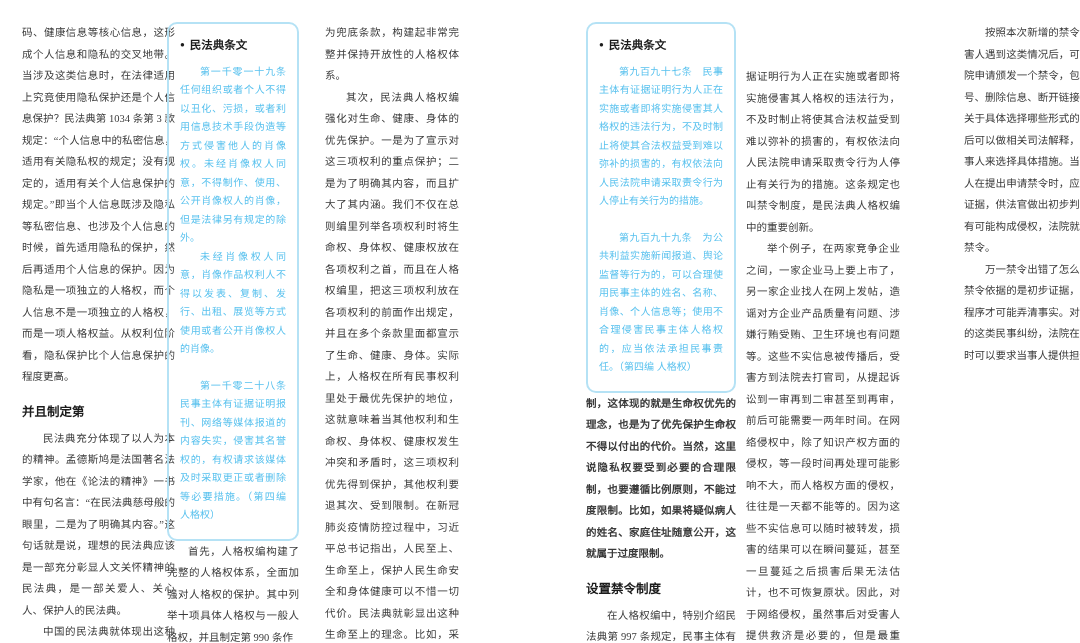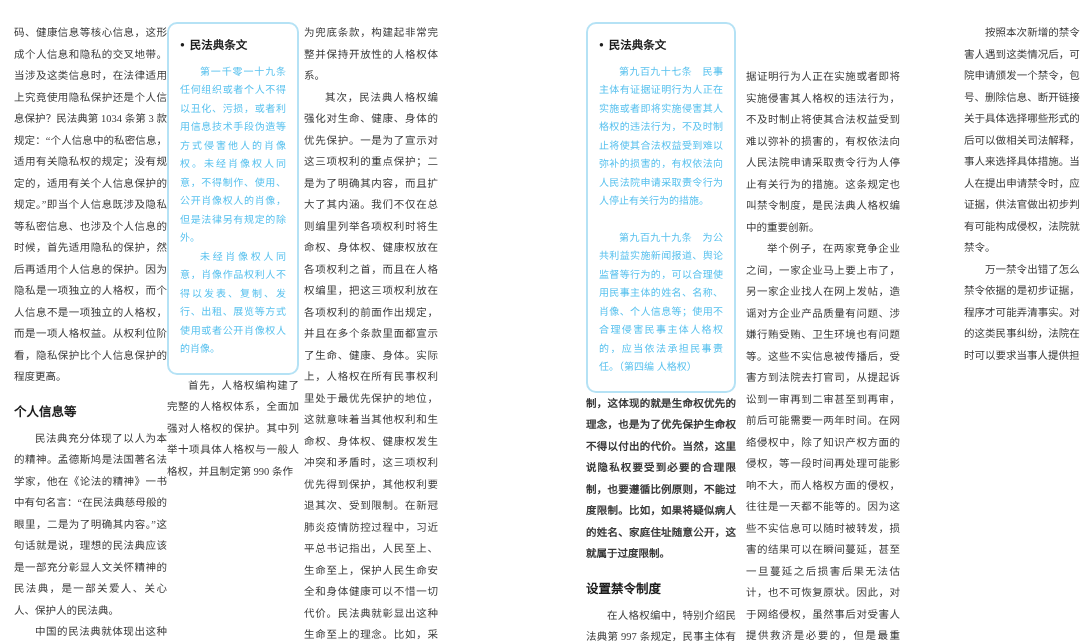--- a/index.html
+++ b/index.html
@@ -7,23 +7,23 @@
     width:1080px;height:643px;position:relative;overflow:hidden;
     background:#ffffff;
     font-family:"Liberation Serif","DejaVu Serif",serif;
     color:#3a3a3a;
   }
   .spread{position:absolute;inset:0;}
   .col{
     position:absolute;top:22px;height:621px;overflow:hidden;
     font-size:10.5px;line-height:21.5px;text-align:justify;
   }
-  #c1{left:14px;width:153px;}
+  #c1{left:22px;width:153px;}
   #c2{left:167px;width:132px;}
-  #c3{left:304px;width:134px;}
+  #c3{left:325px;width:134px;}
   #c4{left:586px;width:150px;}
   #c5{left:746px;width:154px;margin-top:44px;}
   #c6{left:964px;width:158px;}
   p.body-para{margin:0;text-indent:2em;}
   p.body-para.cont{text-indent:0;}
   h3.section-heading{
     font-family:"Liberation Sans","DejaVu Sans",sans-serif;
     font-size:12.5px;color:#1c1c1c;font-weight:bold;
     margin:16px 0 8px 0;text-align:left;line-height:1.3;
   }
@@ -48,33 +48,34 @@
 </style>
 </head>
 <body>
 
 <div class="spread">
 
   <div style="display:contents">
 
     <div class="col" id="c1">
       <p class="body-para cont">码、健康信息等核心信息，这形成个人信息和隐私的交叉地带。当涉及这类信息时，在法律适用上究竟使用隐私保护还是个人信息保护？民法典第 1034 条第 3 款规定：“个人信息中的私密信息，适用有关隐私权的规定；没有规定的，适用有关个人信息保护的规定。”即当个人信息既涉及隐私等私密信息、也涉及个人信息的时候，首先适用隐私的保护，然后再适用个人信息的保护。因为隐私是一项独立的人格权，而个人信息不是一项独立的人格权，而是一项人格权益。从权利位阶看，隐私保护比个人信息保护的程度更高。</p>
-      <h3 class="section-heading">个人信息等</h3>
+      <h3 class="section-heading">并且制定第</h3>
       <p class="body-para">民法典充分体现了以人为本的精神。孟德斯鸠是法国著名法学家，他在《论法的精神》一书中有句名言：“在民法典慈母般的眼里，二是为了明确其内容。”这句话就是说，理想的民法典应该是一部充分彰显人文关怀精神的民法典，是一部关爱人、关心人、保护人的民法典。</p>
       <p class="body-para">中国的民法典就体现出这种人文关怀，它以保护民事权利为中心构建，特别是独创人格权编，强化了对人格尊严的保护。这种保护，</p>
     </div>
 
     <div class="col" id="c2">
       <div class="code-box">
         <div class="box-head">
           <span class="bullet">●</span>
           <span>民法典条文</span>
         </div>
         <p>第一千零一十九条　任何组织或者个人不得以丑化、污损，或者利用信息技术手段伪造等方式侵害他人的肖像权。未经肖像权人同意，不得制作、使用、公开肖像权人的肖像，但是法律另有规定的除外。</p>
         <p>未经肖像权人同意，肖像作品权利人不得以发表、复制、发行、出租、展览等方式使用或者公开肖像权人的肖像。</p>
+        <p class="gap">第一千零二十八条　民事主体有证据证明报刊、网络等媒体报道的内容失实，侵害其名誉权的，有权请求该媒体及时采取更正或者删除等必要措施。（第四编 人格权）</p>
       </div>
       <p class="body-para">首先，人格权编构建了完整的人格权体系，全面加强对人格权的保护。其中列举十项具体人格权与一般人格权，并且制定第 990 条作</p>
     </div>
 
     <div class="col" id="c3">
       <p class="body-para cont">为兜底条款，构建起非常完整并保持开放性的人格权体系。</p>
       <p class="body-para">其次，民法典人格权编强化对生命、健康、身体的优先保护。一是为了宣示对这三项权利的重点保护；二是为了明确其内容，而且扩大了其内涵。我们不仅在总则编里列举各项权利时将生命权、身体权、健康权放在各项权利之首，而且在人格权编里，把这三项权利放在各项权利的前面作出规定，并且在多个条款里面都宣示了生命、健康、身体。实际上，人格权在所有民事权利里处于最优先保护的地位，这就意味着当其他权利和生命权、身体权、健康权发生冲突和矛盾时，这三项权利优先得到保护，其他权利要退其次、受到限制。在新冠肺炎疫情防控过程中，习近平总书记指出，人民至上、生命至上，保护人民生命安全和身体健康可以不惜一切代价。民法典就彰显出这种生命至上的理念。比如，采取扫“健康码”、人脸识别这些措施，西方有媒体批评这些举措侵害了隐私权，我认为这种批评完全不成立。因为我国民法典中，生命权、健康权、身体权优先，隐私权虽然也很重要，但在隐私权和生命权发生冲突时，就要对隐私权进行必要的合理限</p>
     </div>
 
   </div>

